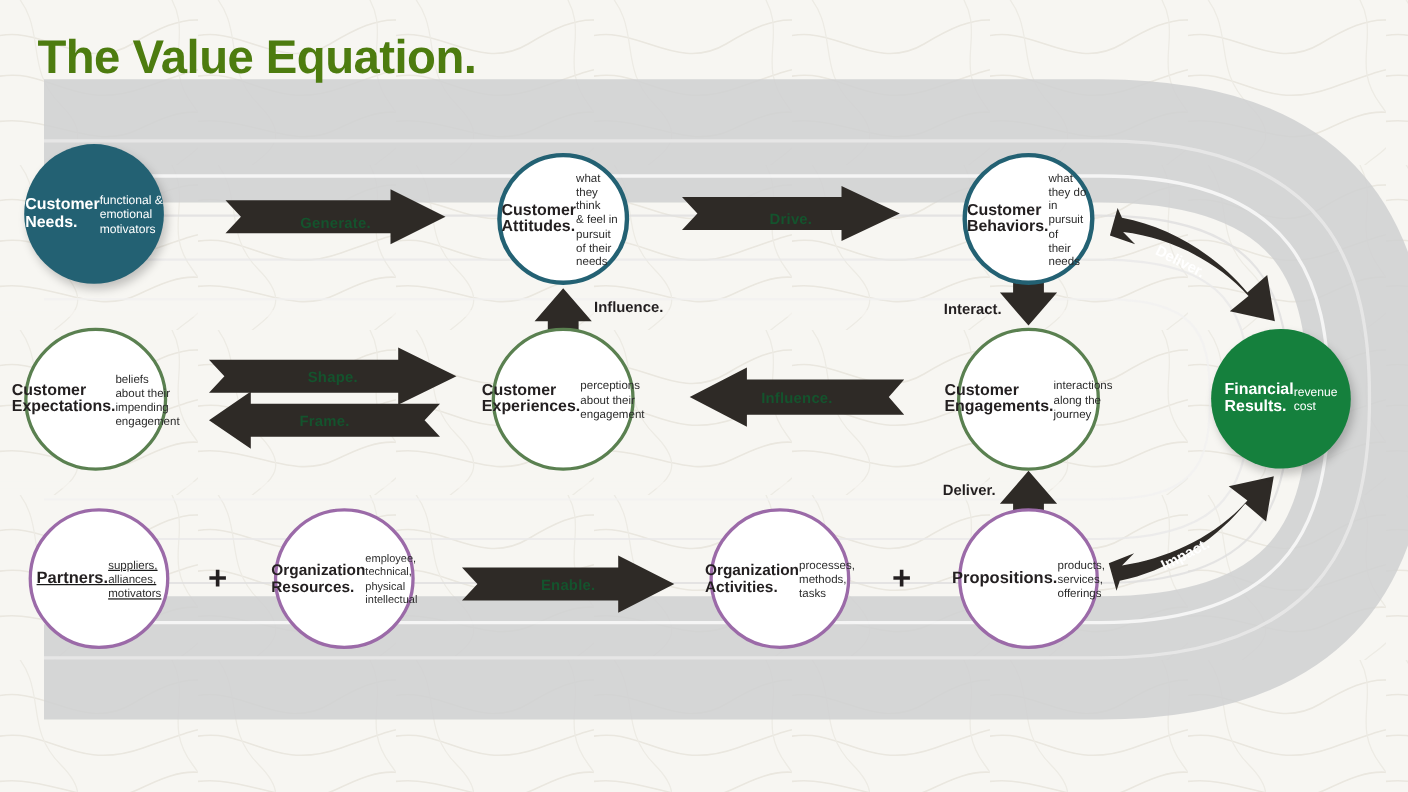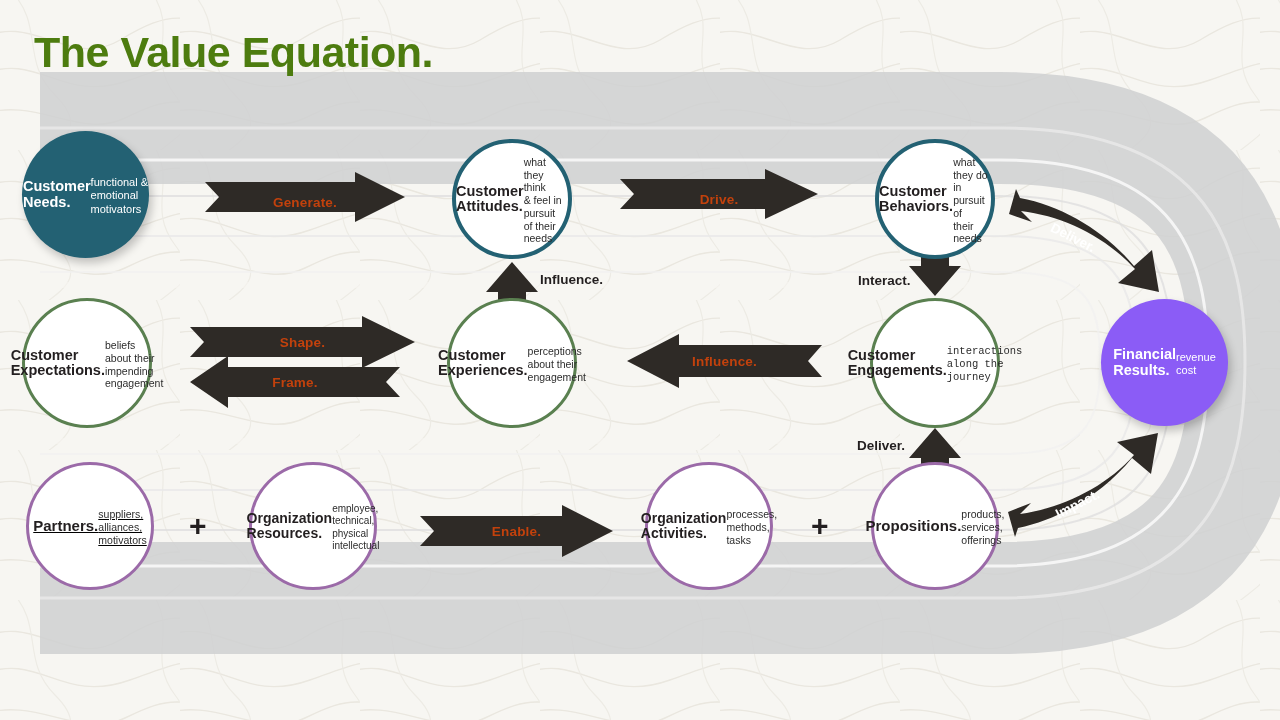--- a/index.html
+++ b/index.html
@@ -31,21 +31,21 @@
   .node .hd{font-weight:bold;line-height:1.05;}
   .node .sb{line-height:1.22;margin-top:3px;}
   .node.filled .hd,.node.filled .sb{color:#ffffff;}
   .node.outline .hd{color:#231f20;}
   .node.outline .sb{color:#2c2c2c;}
   .shadow{box-shadow:3px 5px 9px rgba(0,0,0,.22);}
 
   
   .h-arrow{position:absolute;z-index:5;display:flex;align-items:center;justify-content:center;}
   .h-arrow span{
-    position:relative;color:#c2410c;font-size:13.5px;font-weight:bold;
+    position:relative;color:#14532d;font-size:13.5px;font-weight:bold;
     letter-spacing:.2px;z-index:2;
   }
   .side-label{
     position:absolute;z-index:5;color:#231f20;font-size:13.5px;font-weight:bold;
     white-space:nowrap;
   }
   .plus{
     position:absolute;z-index:5;color:#231f20;font-size:30px;font-weight:bold;
   }
   .curve-label{
@@ -215,28 +215,28 @@
       <div>about their</div>
       <div>engagement</div>
     </div>
   </div>
 
   <div class="node outline" style="left:870px;top:298px;width:130px;height:130px;border:3.5px solid #5a8050;">
     <div class="hd" style="font-size:14.5px;">
       <div>Customer</div>
       <div>Engagements.</div>
     </div>
-    <div class="sb" style="font-size:10.5px;font-family:Liberation Mono, monospace;">
+    <div class="sb" style="font-size:10.5px;">
       <div>interactions</div>
       <div>along the</div>
       <div>journey</div>
     </div>
   </div>
 
-  <div class="node filled shadow" style="left:1101px;top:299px;width:127px;height:127px;background:#8b5cf6;">
+  <div class="node filled shadow" style="left:1101px;top:299px;width:127px;height:127px;background:#15803d;">
     <div class="hd" style="font-size:14.5px;">
       <div>Financial</div>
       <div>Results.</div>
     </div>
     <div class="sb" style="font-size:11px;">
       <div>revenue</div>
       <div>cost</div>
     </div>
   </div>
 

